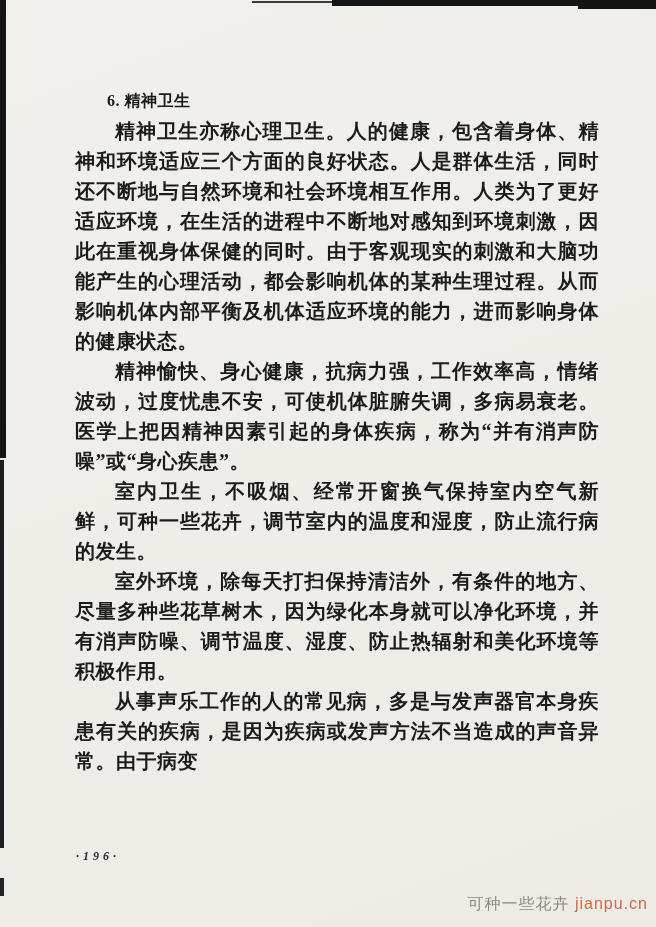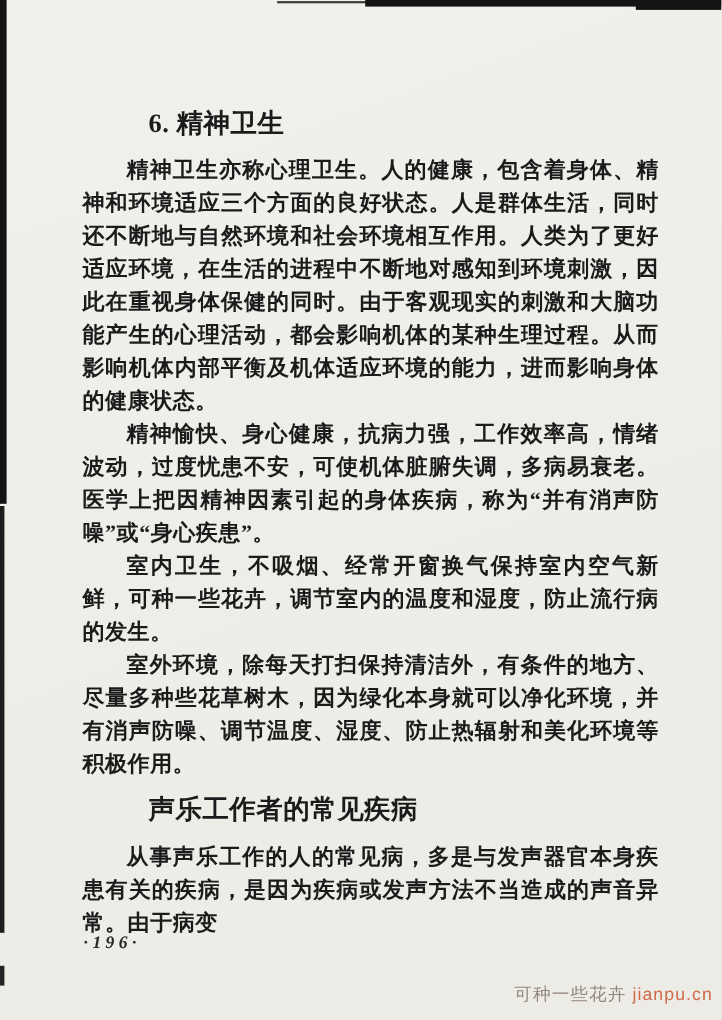--- a/index.html
+++ b/index.html
@@ -29,36 +29,36 @@
     position: absolute;
     left: 75px;
     top: 86px;
     width: 524px;
     font-size: 20px;
     font-weight: 700;
     line-height: 30px;
     letter-spacing: 0.5px;
   }
   .content h3 {
-    margin: 12px;
-    font-size: 24px;
+    margin: 0;
+    font-size: 16px;
     font-weight: 700;
     text-indent: 2em;
     line-height: 30px;
   }
   .content p {
     margin: 0;
     text-indent: 2em;
     text-align: justify;
   }
   .page-number {
     position: absolute;
     left: 76px;
     top: 849px;
-    font-size: 16px;
+    font-size: 12px;
     font-style: italic;
     font-weight: 700;
     letter-spacing: 4px;
     color: #2a2a2a;
   }
   .watermark {
     position: absolute;
     right: 8px;
     top: 894px;
     font-size: 16px;
@@ -83,21 +83,20 @@
 
   <div class="content">
 
     <h3>6.  精神卫生</h3>
     <p>精神卫生亦称心理卫生。人的健康，包含着身体、精神和环境适应三个方面的良好状态。人是群体生活，同时还不断地与自然环境和社会环境相互作用。人类为了更好适应环境，在生活的进程中不断地对感知到环境刺激，因此在重视身体保健的同时。由于客观现实的刺激和大脑功能产生的心理活动，都会影响机体的某种生理过程。从而影响机体内部平衡及机体适应环境的能力，进而影响身体的健康状态。</p>
     <p>精神愉快、身心健康，抗病力强，工作效率高，情绪波动，过度忧患不安，可使机体脏腑失调，多病易衰老。医学上把因精神因素引起的身体疾病，称为“并有消声防噪”或“身心疾患”。</p>
 
     <p>室内卫生，不吸烟、经常开窗换气保持室内空气新鲜，可种一些花卉，调节室内的温度和湿度，防止流行病的发生。</p>
     <p>室外环境，除每天打扫保持清洁外，有条件的地方、尽量多种些花草树木，因为绿化本身就可以净化环境，并有消声防噪、调节温度、湿度、防止热辐射和美化环境等积极作用。</p>
 
-    <h3>声乐工作者的常见疾病</h3>
     <p>从事声乐工作的人的常见病，多是与发声器官本身疾患有关的疾病，是因为疾病或发声方法不当造成的声音异常。由于病变</p>
 
   </div>
 
   <div class="page-number">·196·</div>
 
   <div class="watermark">
     <span class="wm-name">可种一些花卉</span>
     <span class="wm-url">jianpu.cn</span>
   </div>

